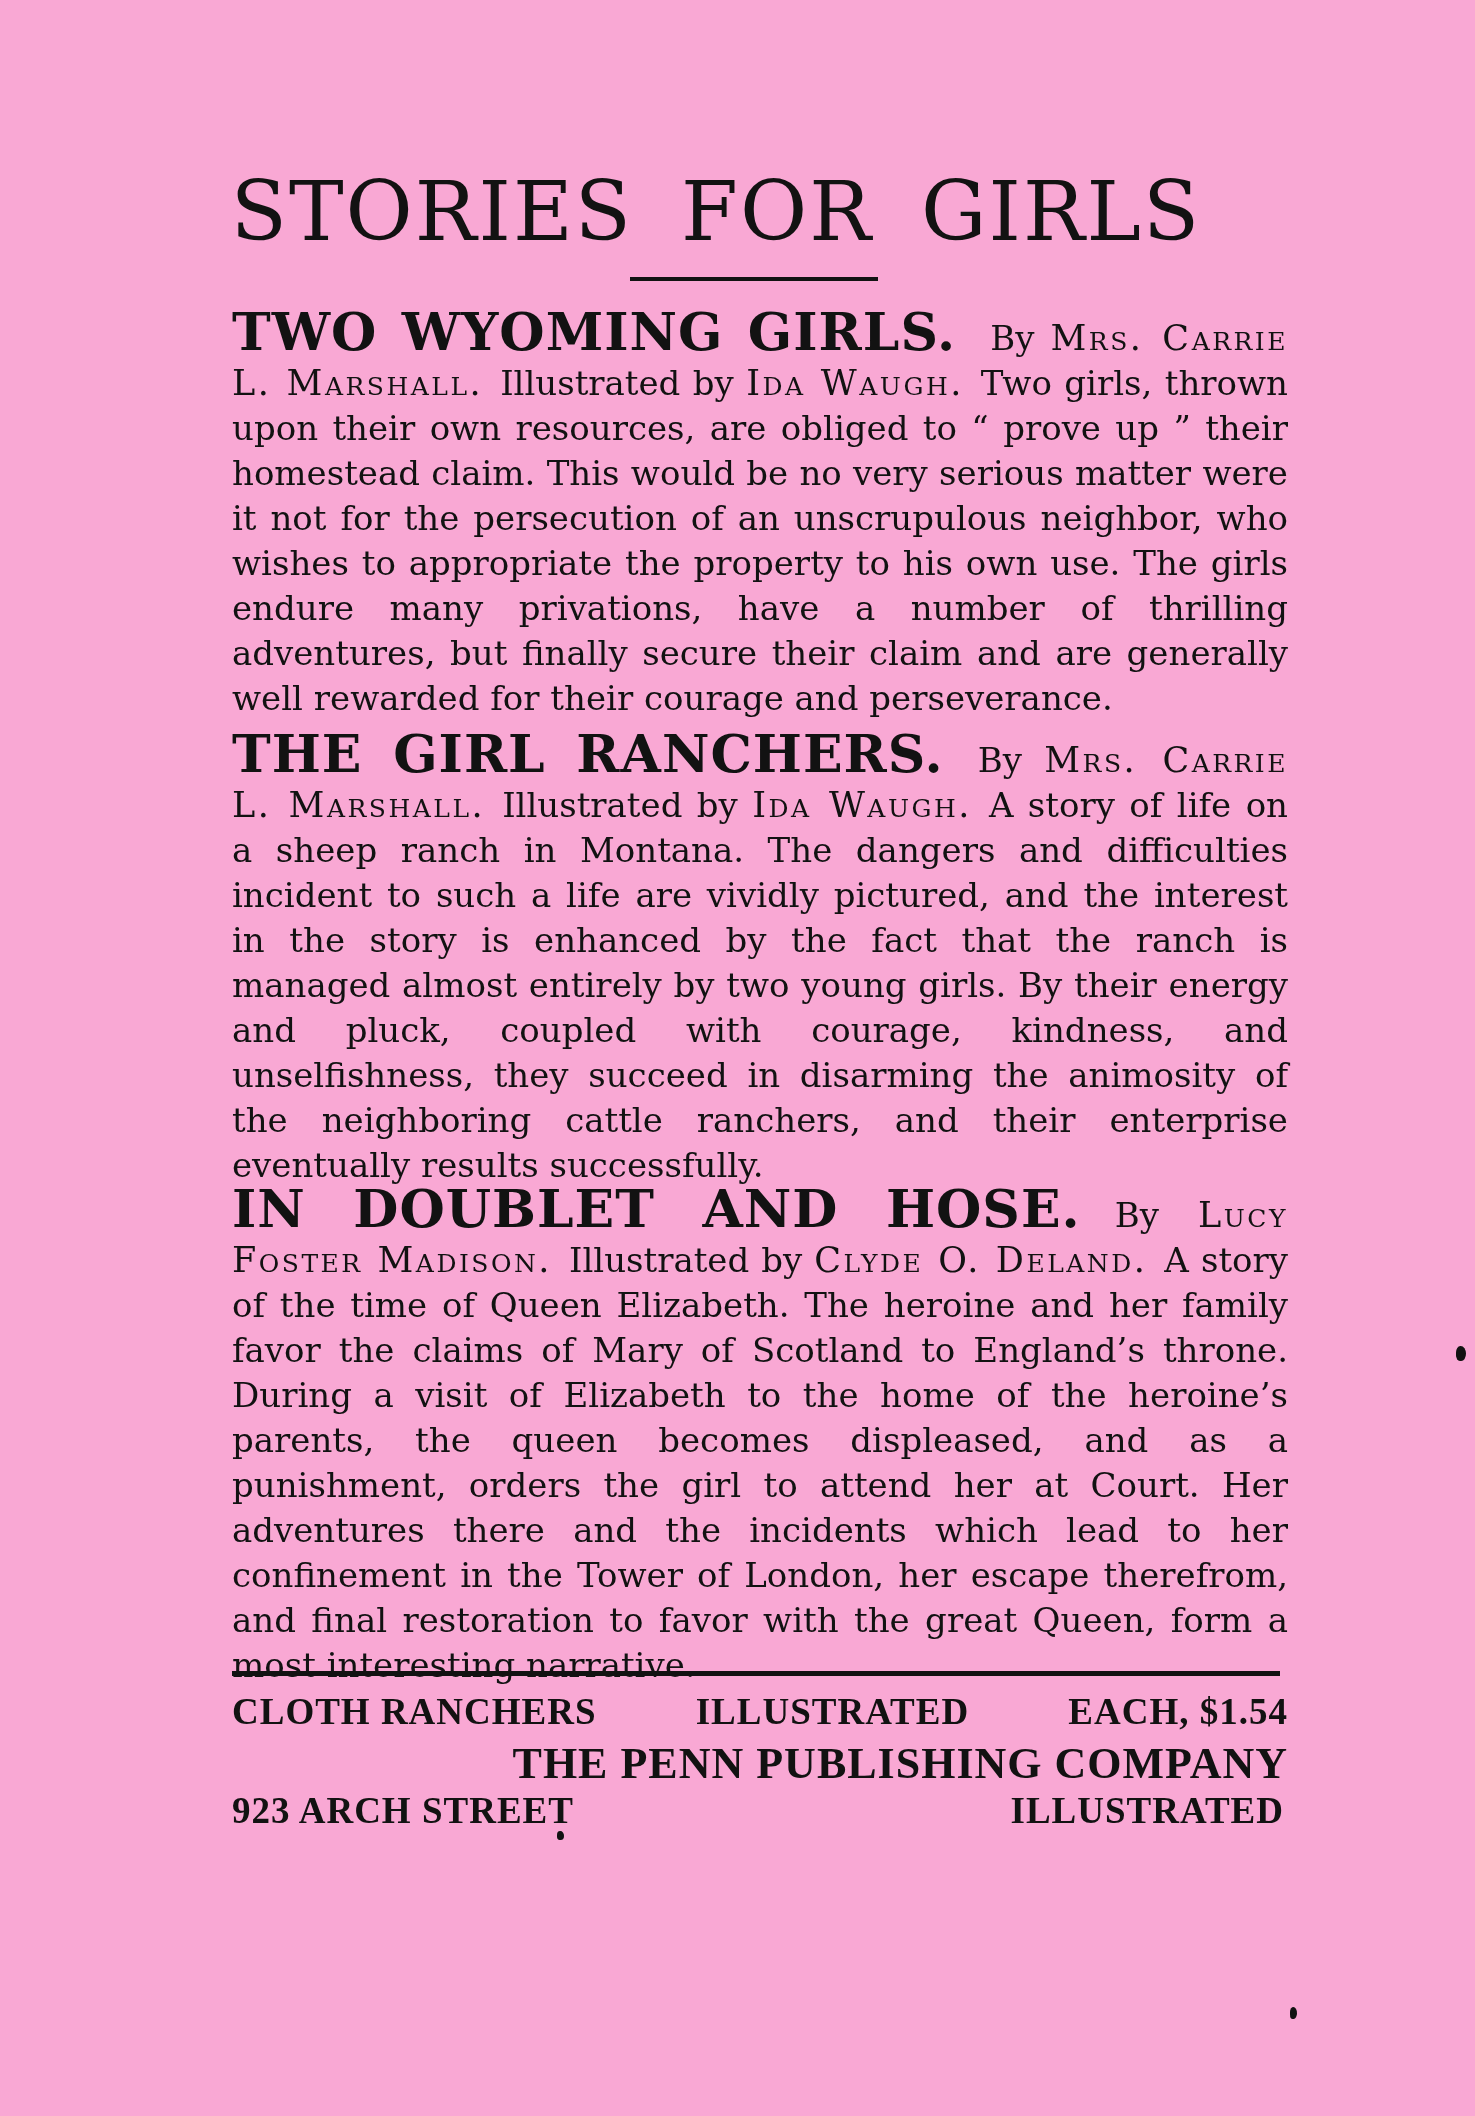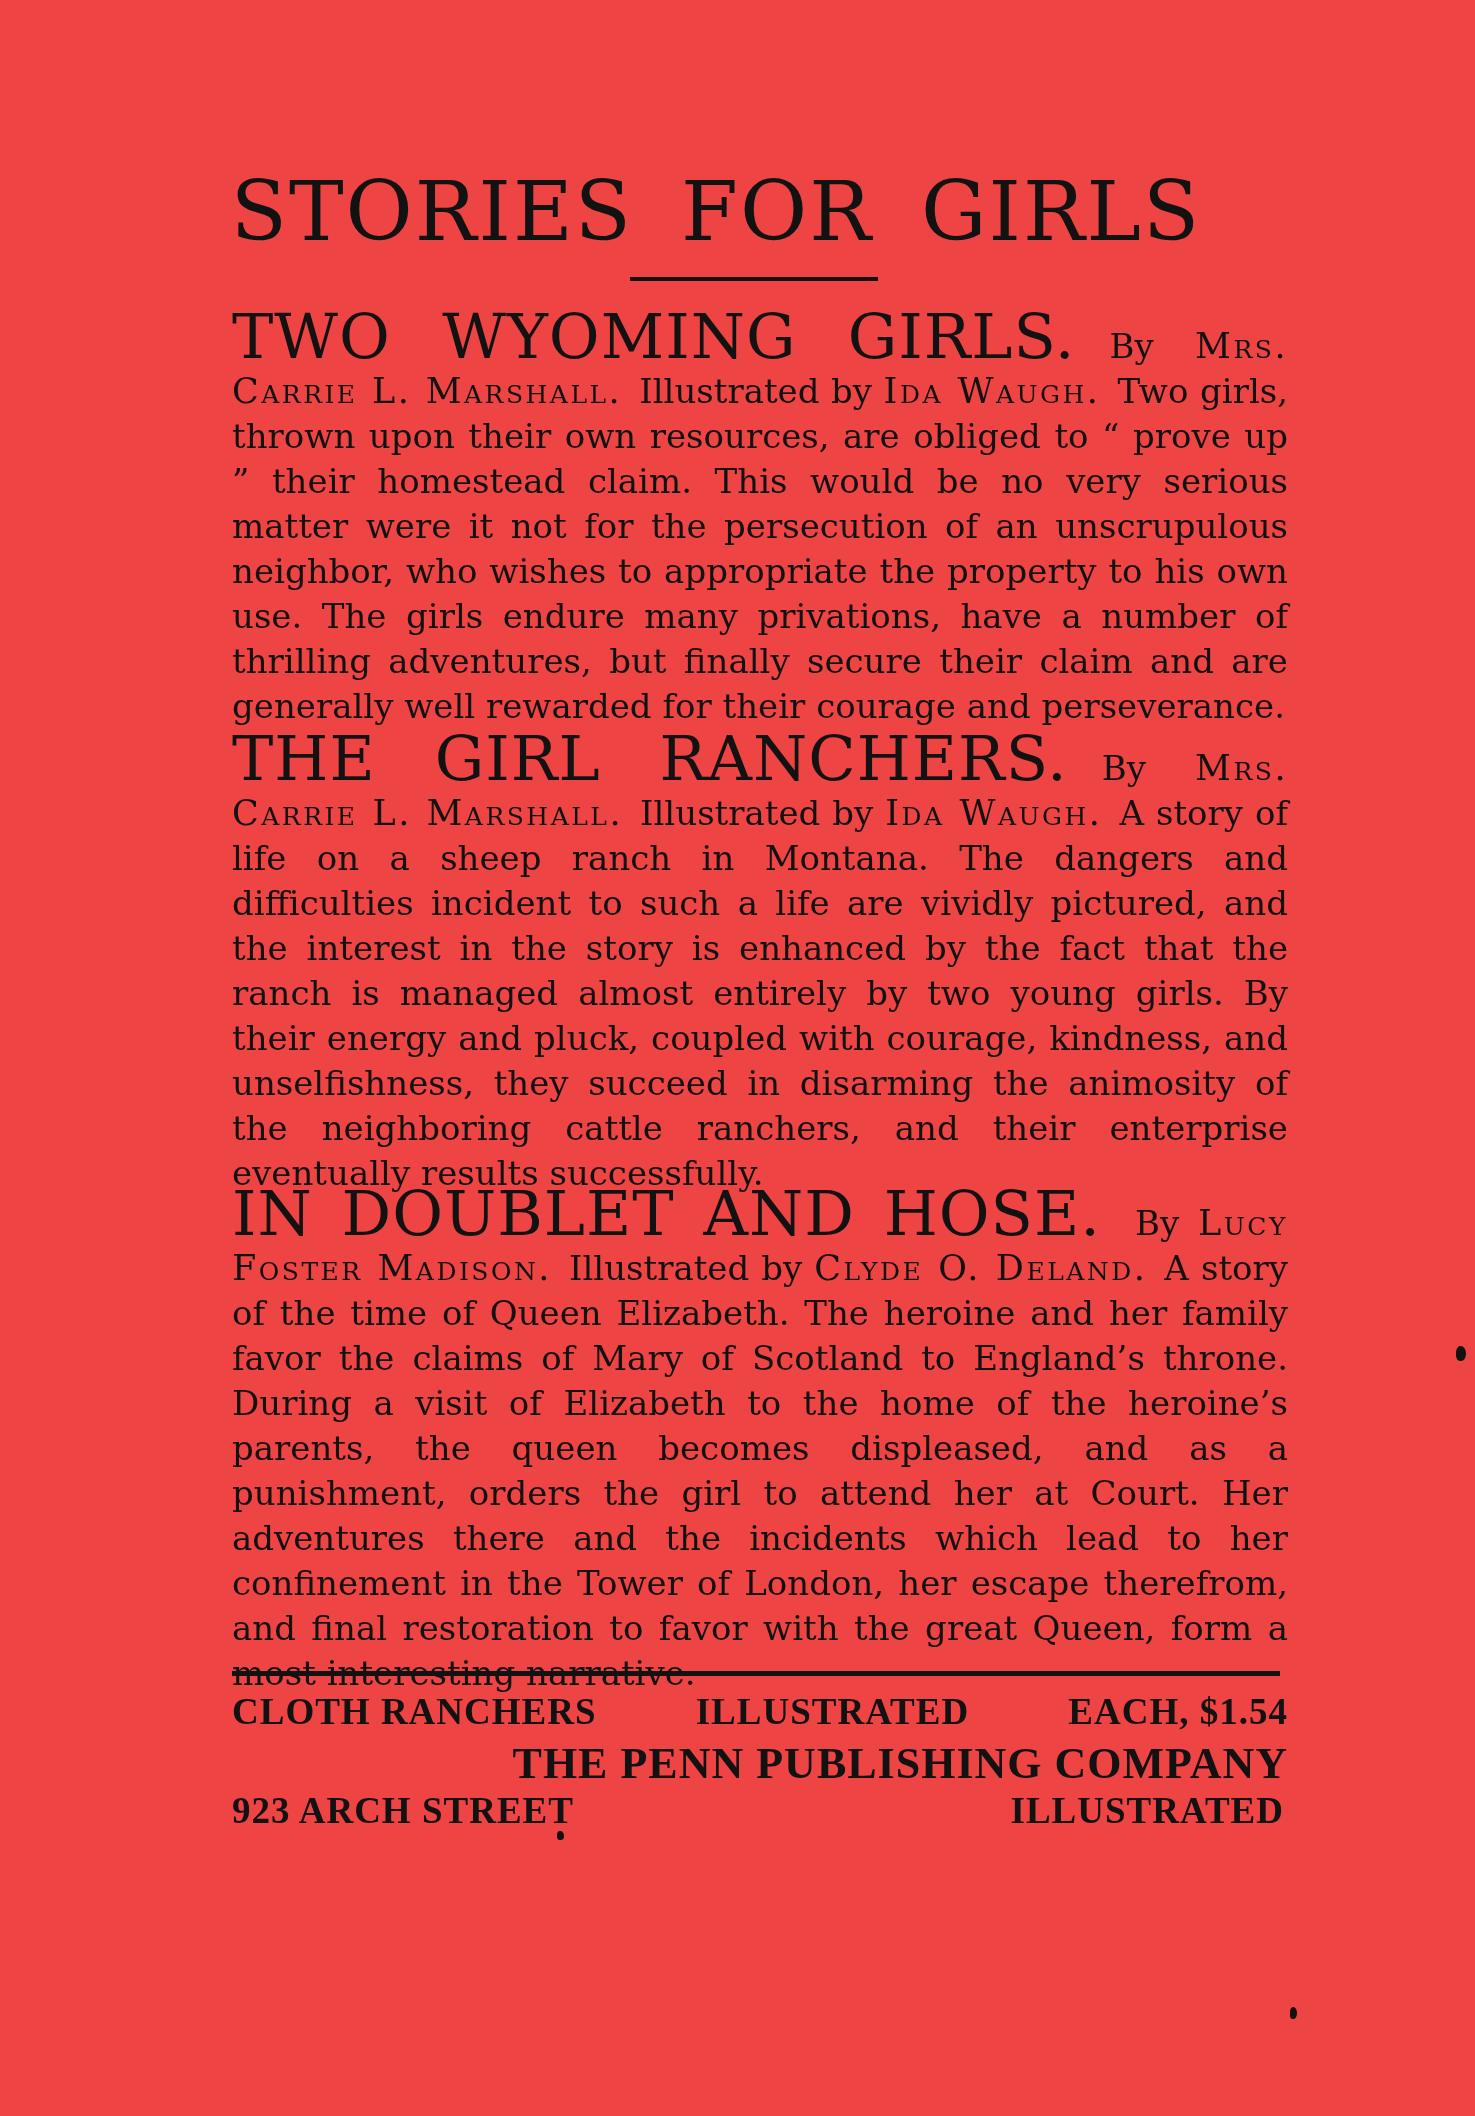--- a/index.html
+++ b/index.html
@@ -1,19 +1,19 @@
 <!DOCTYPE html>
 <html><head>
 <meta charset="utf-8">
 <style>
   html,body{margin:0;padding:0;background:#e8e8e8;}
   .sheet{
     position:relative;
     width:1475px;height:2116px;
-    background:#ef4444;
+    background:#f9a8d4;
     margin:0 auto;
     overflow:hidden;
     color:#121212;
     font-family:"DejaVu Serif", serif;
   }
   
   .page-title{
     position:absolute;
     left:232px;top:171px;width:1056px;
     transform:translateX(-44px);
@@ -32,22 +32,22 @@
     position:absolute;
     left:232px;width:1056px;
     margin:0;
     font-size:34px;line-height:45px;
     text-align:justify;
   }
   .book-1{top:306px;}
   .book-2{top:728px;}
   .book-3{top:1183px;}
   .book-title{
-    font-weight:normal;
-    font-size:62px;line-height:1;
+    font-weight:bold;
+    font-size:52px;line-height:1;
     letter-spacing:1px;
   }
   .sc{
     font-variant:small-caps;
     font-size:35px;
     letter-spacing:2.5px;
   }
   
   .footer-rule{
     position:absolute;

